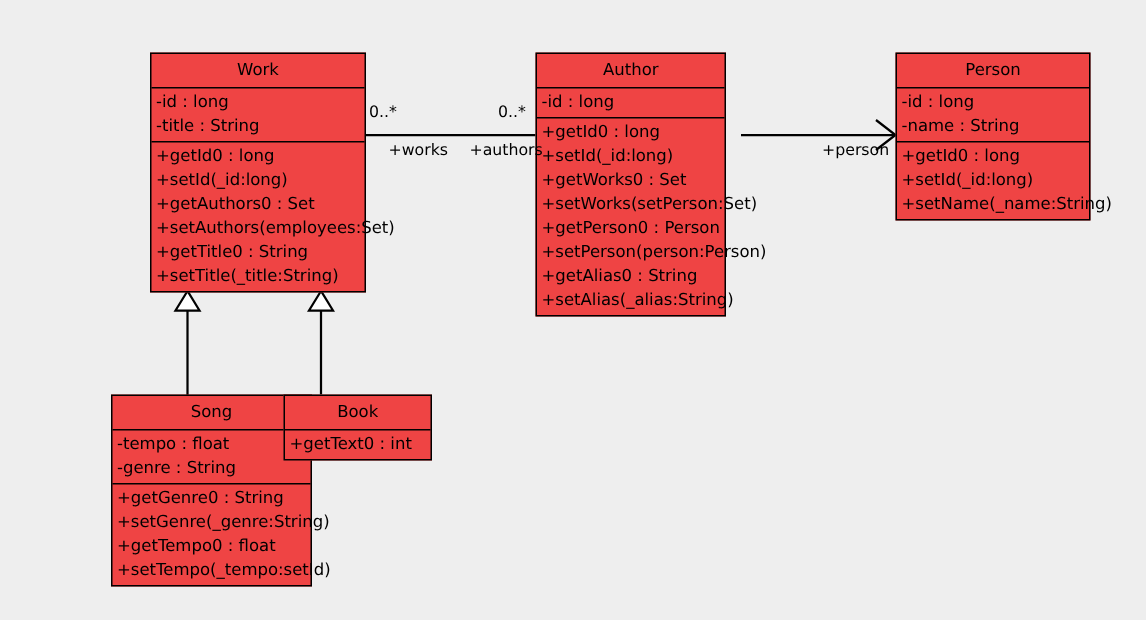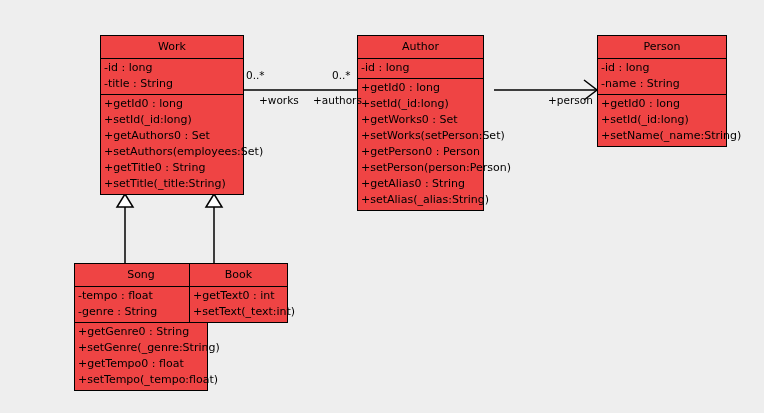--- a/index.html
+++ b/index.html
@@ -147,25 +147,24 @@
   <div class="uml-class" style="left:44px; top:263px; width:134px;margin-left:30px;">
     <div class="uml-name">Song</div>
     <div class="uml-section">
       <div class="uml-row">-tempo : float</div>
       <div class="uml-row">-genre : String</div>
     </div>
     <div class="uml-section">
       <div class="uml-row">+getGenre0 : String</div>
       <div class="uml-row">+setGenre(_genre:String)</div>
       <div class="uml-row">+getTempo0 : float</div>
-      <div class="uml-row">+setTempo(_tempo:float)</div>
+      <div class="uml-row">+setTempo(_tempo:setId)</div>
     </div>
   </div>
 
   <div class="uml-class" style="left:189px; top:263px; width:99px;">
     <div class="uml-name">Book</div>
     <div class="uml-section">
       <div class="uml-row">+getText0 : int</div>
-      <div class="uml-row">+setText(_text:int)</div>
     </div>
   </div>
 
 </div>
 
 </body></html>

